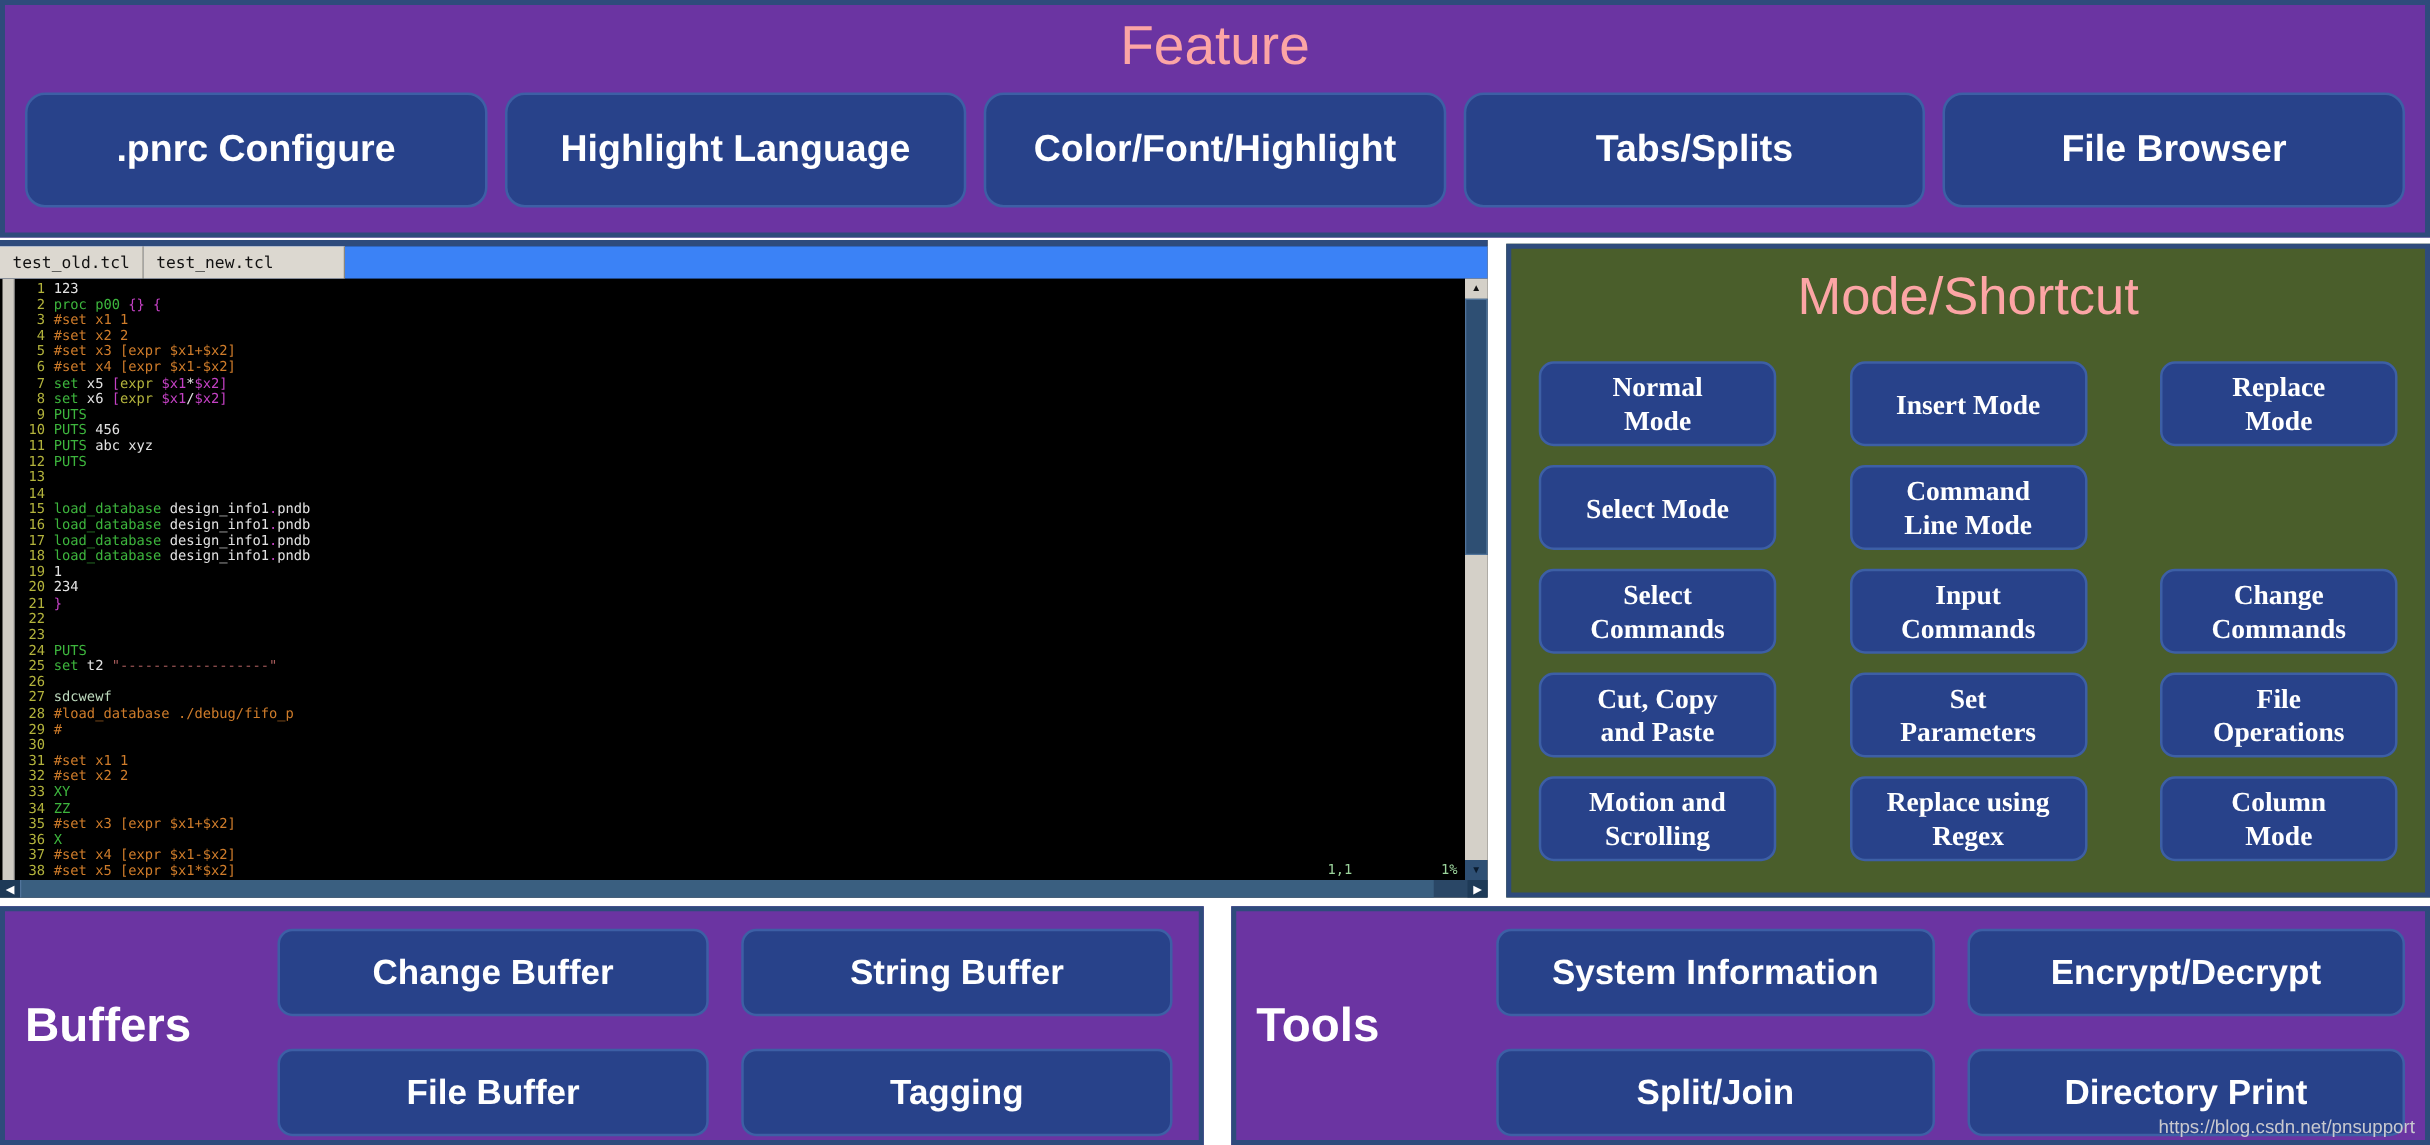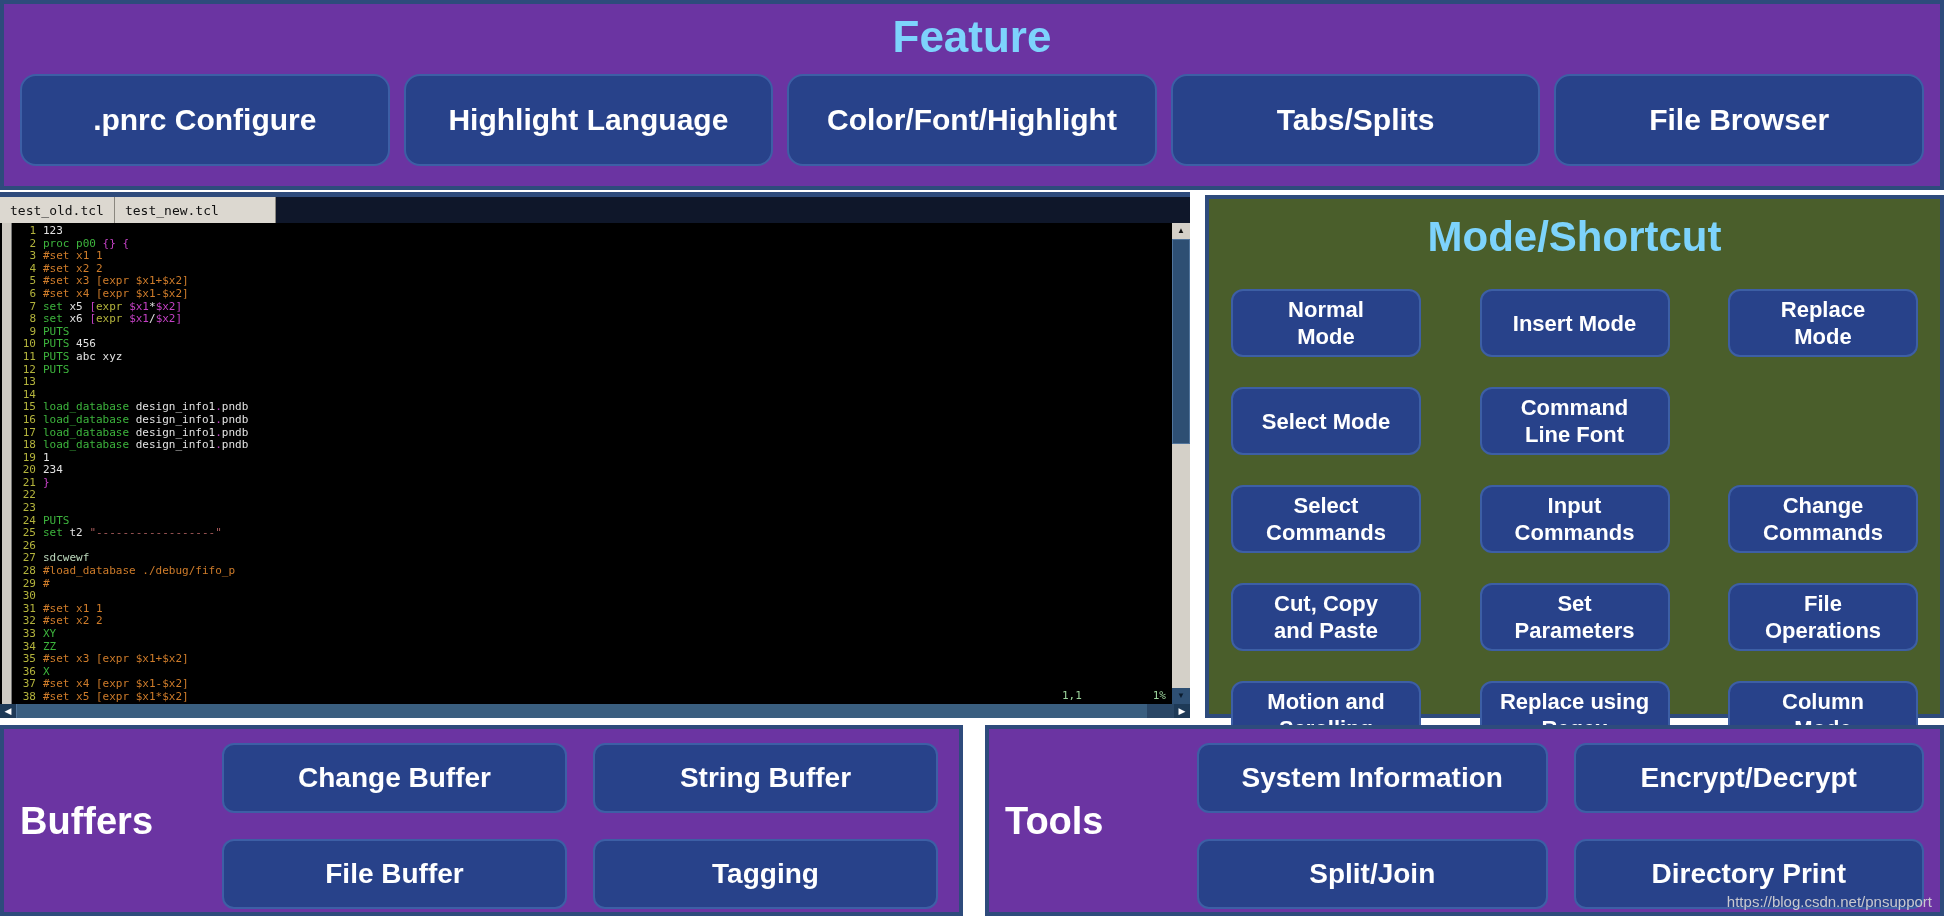--- a/index.html
+++ b/index.html
@@ -1,33 +1,33 @@
 <!DOCTYPE html>
 <html><head>
 <meta charset="utf-8">
 <style>
   html,body{margin:0;padding:0;background:#fff;}
   body{width:1944px;height:916px;position:relative;overflow:hidden;
        font-family:"Liberation Sans",sans-serif;}
   .panel{position:absolute;border:4px solid #2E4B7C;box-sizing:border-box;}
   .purple{background:#6B34A2;}
   .green{background:#4A5E2B;}
-  .ptitle{color:#7dd3fc;font-weight:bold;text-align:center;}
+  .ptitle{color:#fca5a5;font-weight:normal;text-align:center;}
   .btn{background:#28428A;border:2px solid #3D5FA5;border-radius:12px;color:#fff;
        font-weight:bold;display:flex;align-items:center;justify-content:center;
        text-align:center;box-sizing:border-box;white-space:pre-line;}
   
   #feature{left:0;top:0;width:1944px;height:190px;}
   #feature .ptitle{font-size:44px;line-height:62px;padding-top:2px;}
   #feature-buttons{display:flex;gap:14px;padding:6px 16px 0 16px;}
   #feature-buttons .btn{flex:1;height:92px;font-size:30px;border-radius:16px;}
   
   #editor{position:absolute;left:0;top:192px;width:1190px;height:526px;
           border-top:5px solid #2E4B7C;box-sizing:border-box;background:#000;}
-  #tabbar{height:26px;background:#0f172a;display:flex;align-items:stretch;
+  #tabbar{height:26px;background:#3b82f6;display:flex;align-items:stretch;
           font-family:"DejaVu Sans Mono",monospace;font-size:13px;color:#111;}
   .tab{display:flex;align-items:center;padding:0 10px;border-right:1px solid #8A877F;
        background:#DCD8D0;}
   .tab.wide{padding-right:56px;}
   #editor-body{position:relative;height:481px;background:#000;overflow:hidden;}
   #gutter{position:absolute;left:2px;top:0;width:9px;height:100%;
           background:#CFCBC3;border-right:1px solid #777;}
   #code{position:absolute;left:14px;top:2px;right:20px;bottom:0;
         font-family:"DejaVu Sans Mono",monospace;font-size:11px;line-height:12.6px;
         white-space:pre;overflow:hidden;}
@@ -51,22 +51,22 @@
   #hscroll{position:absolute;left:0;bottom:0;width:100%;height:14px;background:#2A4766;
            display:flex;}
   #hscroll .sbtn{width:16px;display:flex;align-items:center;justify-content:center;
            font-size:9px;color:#fff;background:#1E3A57;}
   #hs-thumb{width:1130px;background:#3A5F80;border-left:1px solid #51749B;}
   #hs-track{flex:1;}
   
   #mode{left:1205px;top:195px;width:739px;height:523px;}
   #mode .ptitle{font-size:42px;line-height:52px;padding-top:12px;}
   #mode-grid{display:grid;grid-template-columns:190px 190px 190px;
-             justify-content:space-between;grid-auto-rows:68px;row-gap:30px;
-             padding:26px 22px 0 22px;}
+             justify-content:space-between;grid-auto-rows:68px;row-gap:15px;
+             padding:26px 22px 0 22px;font-family:Liberation Serif, serif;}
   #mode-grid .btn{font-size:22px;line-height:27px;border-radius:12px;}
   
   #buffers{left:0;top:725px;width:963px;height:191px;}
   #tools{left:985px;top:725px;width:959px;height:191px;}
   .side-label{position:absolute;left:16px;top:50%;transform:translateY(-50%);
               color:#fff;font-weight:bold;font-size:38px;}
   .quad{position:absolute;top:14px;display:grid;grid-template-columns:1fr 1fr;
         grid-auto-rows:70px;column-gap:16px;row-gap:24px;gap:26px;}
   #buffers .quad{left:218px;width:716px;}
   #tools .quad{left:208px;width:727px;}
@@ -115,21 +115,21 @@
 <div id="mode" class="panel green">
   <div class="ptitle">Mode/Shortcut</div>
   <div id="mode-grid">
       <div class="btn">Normal
 Mode</div>
       <div class="btn">Insert Mode</div>
       <div class="btn">Replace
 Mode</div>
       <div class="btn">Select Mode</div>
       <div class="btn">Command
-Line Font</div>
+Line Mode</div>
       <div></div>
       <div class="btn">Select
 Commands</div>
       <div class="btn">Input
 Commands</div>
       <div class="btn">Change
 Commands</div>
       <div class="btn">Cut, Copy
 and Paste</div>
       <div class="btn">Set

